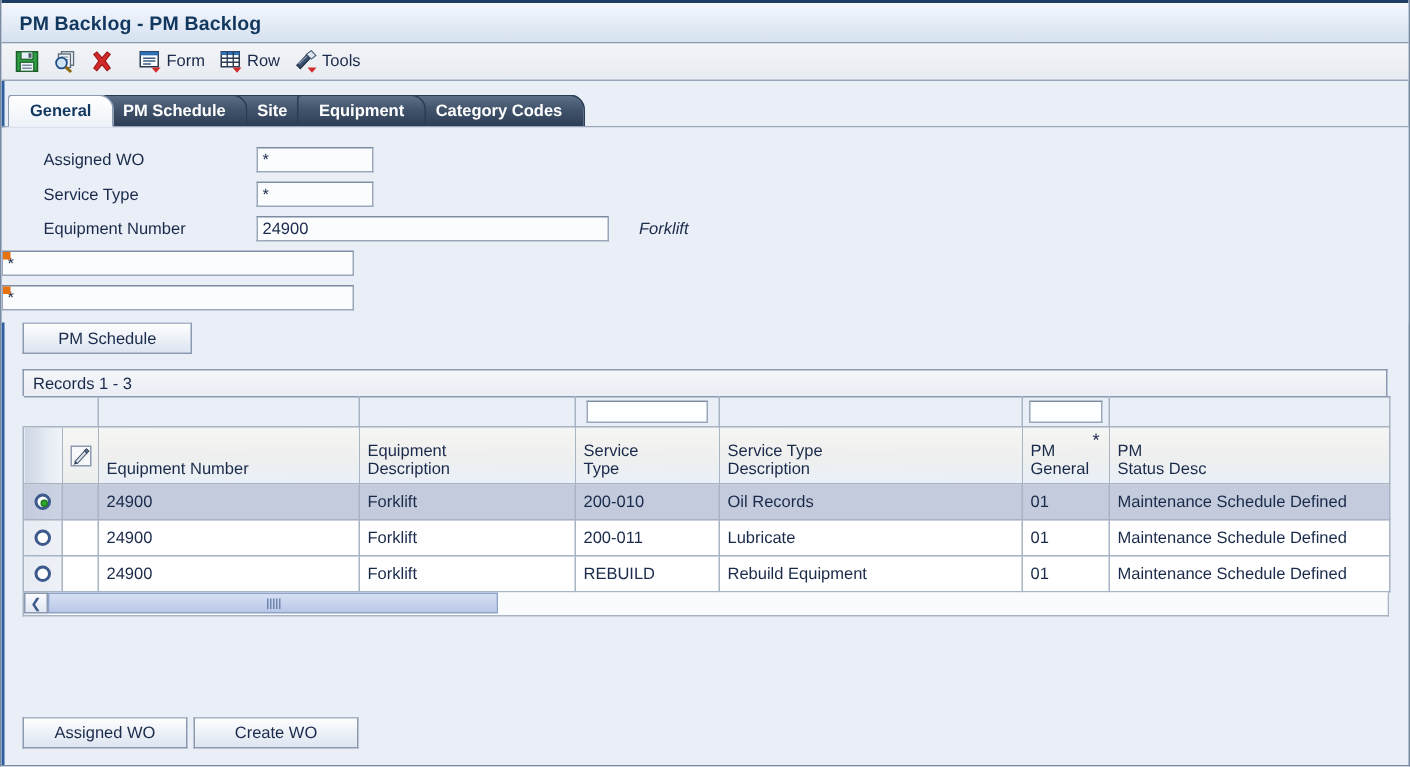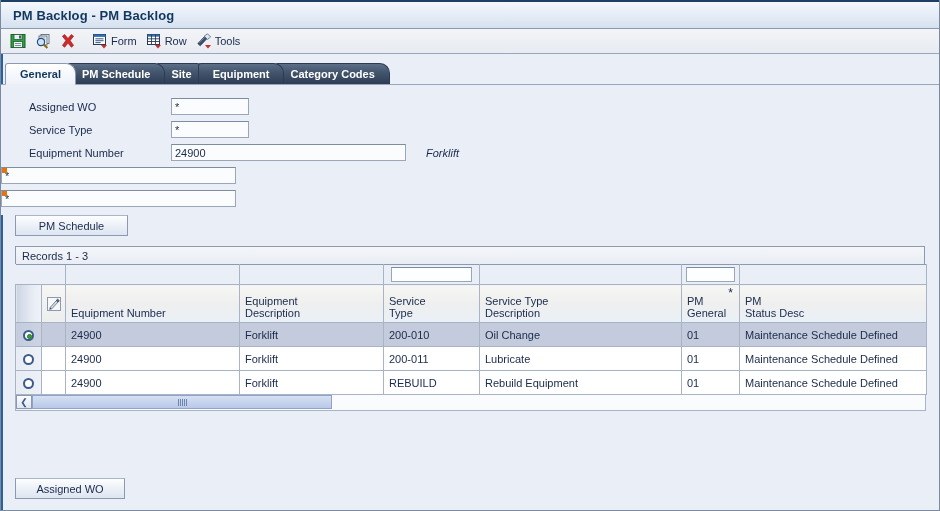--- a/index.html
+++ b/index.html
@@ -537,21 +537,21 @@
           <span class="hdr2">Status Desc</span>
         </td>
       </tr>
 
       <tr class="datarow sel">
         <td class="rsel"><span class="radio on"></span></td>
         <td class="pencell"></td>
         <td>24900</td>
         <td>Forklift</td>
         <td>200-010</td>
-        <td>Oil Change</td>
+        <td>Oil Records</td>
         <td>01</td>
         <td>Maintenance Schedule Defined</td>
       </tr>
 
       <tr class="datarow">
         <td class="rsel"><span class="radio"></span></td>
         <td class="pencell"></td>
         <td>24900</td>
         <td>Forklift</td>
         <td>200-011</td>
@@ -584,15 +584,16 @@
               <i></i>
               <i></i>
             </span>
         </div>
       </div>
     </div>
   </div>
 
   <div id="btnbar">
     <button class="bbtn">Assigned WO</button>
+    <button class="bbtn">Create WO</button>
   </div>
 
 </div>
 
 </body></html>

